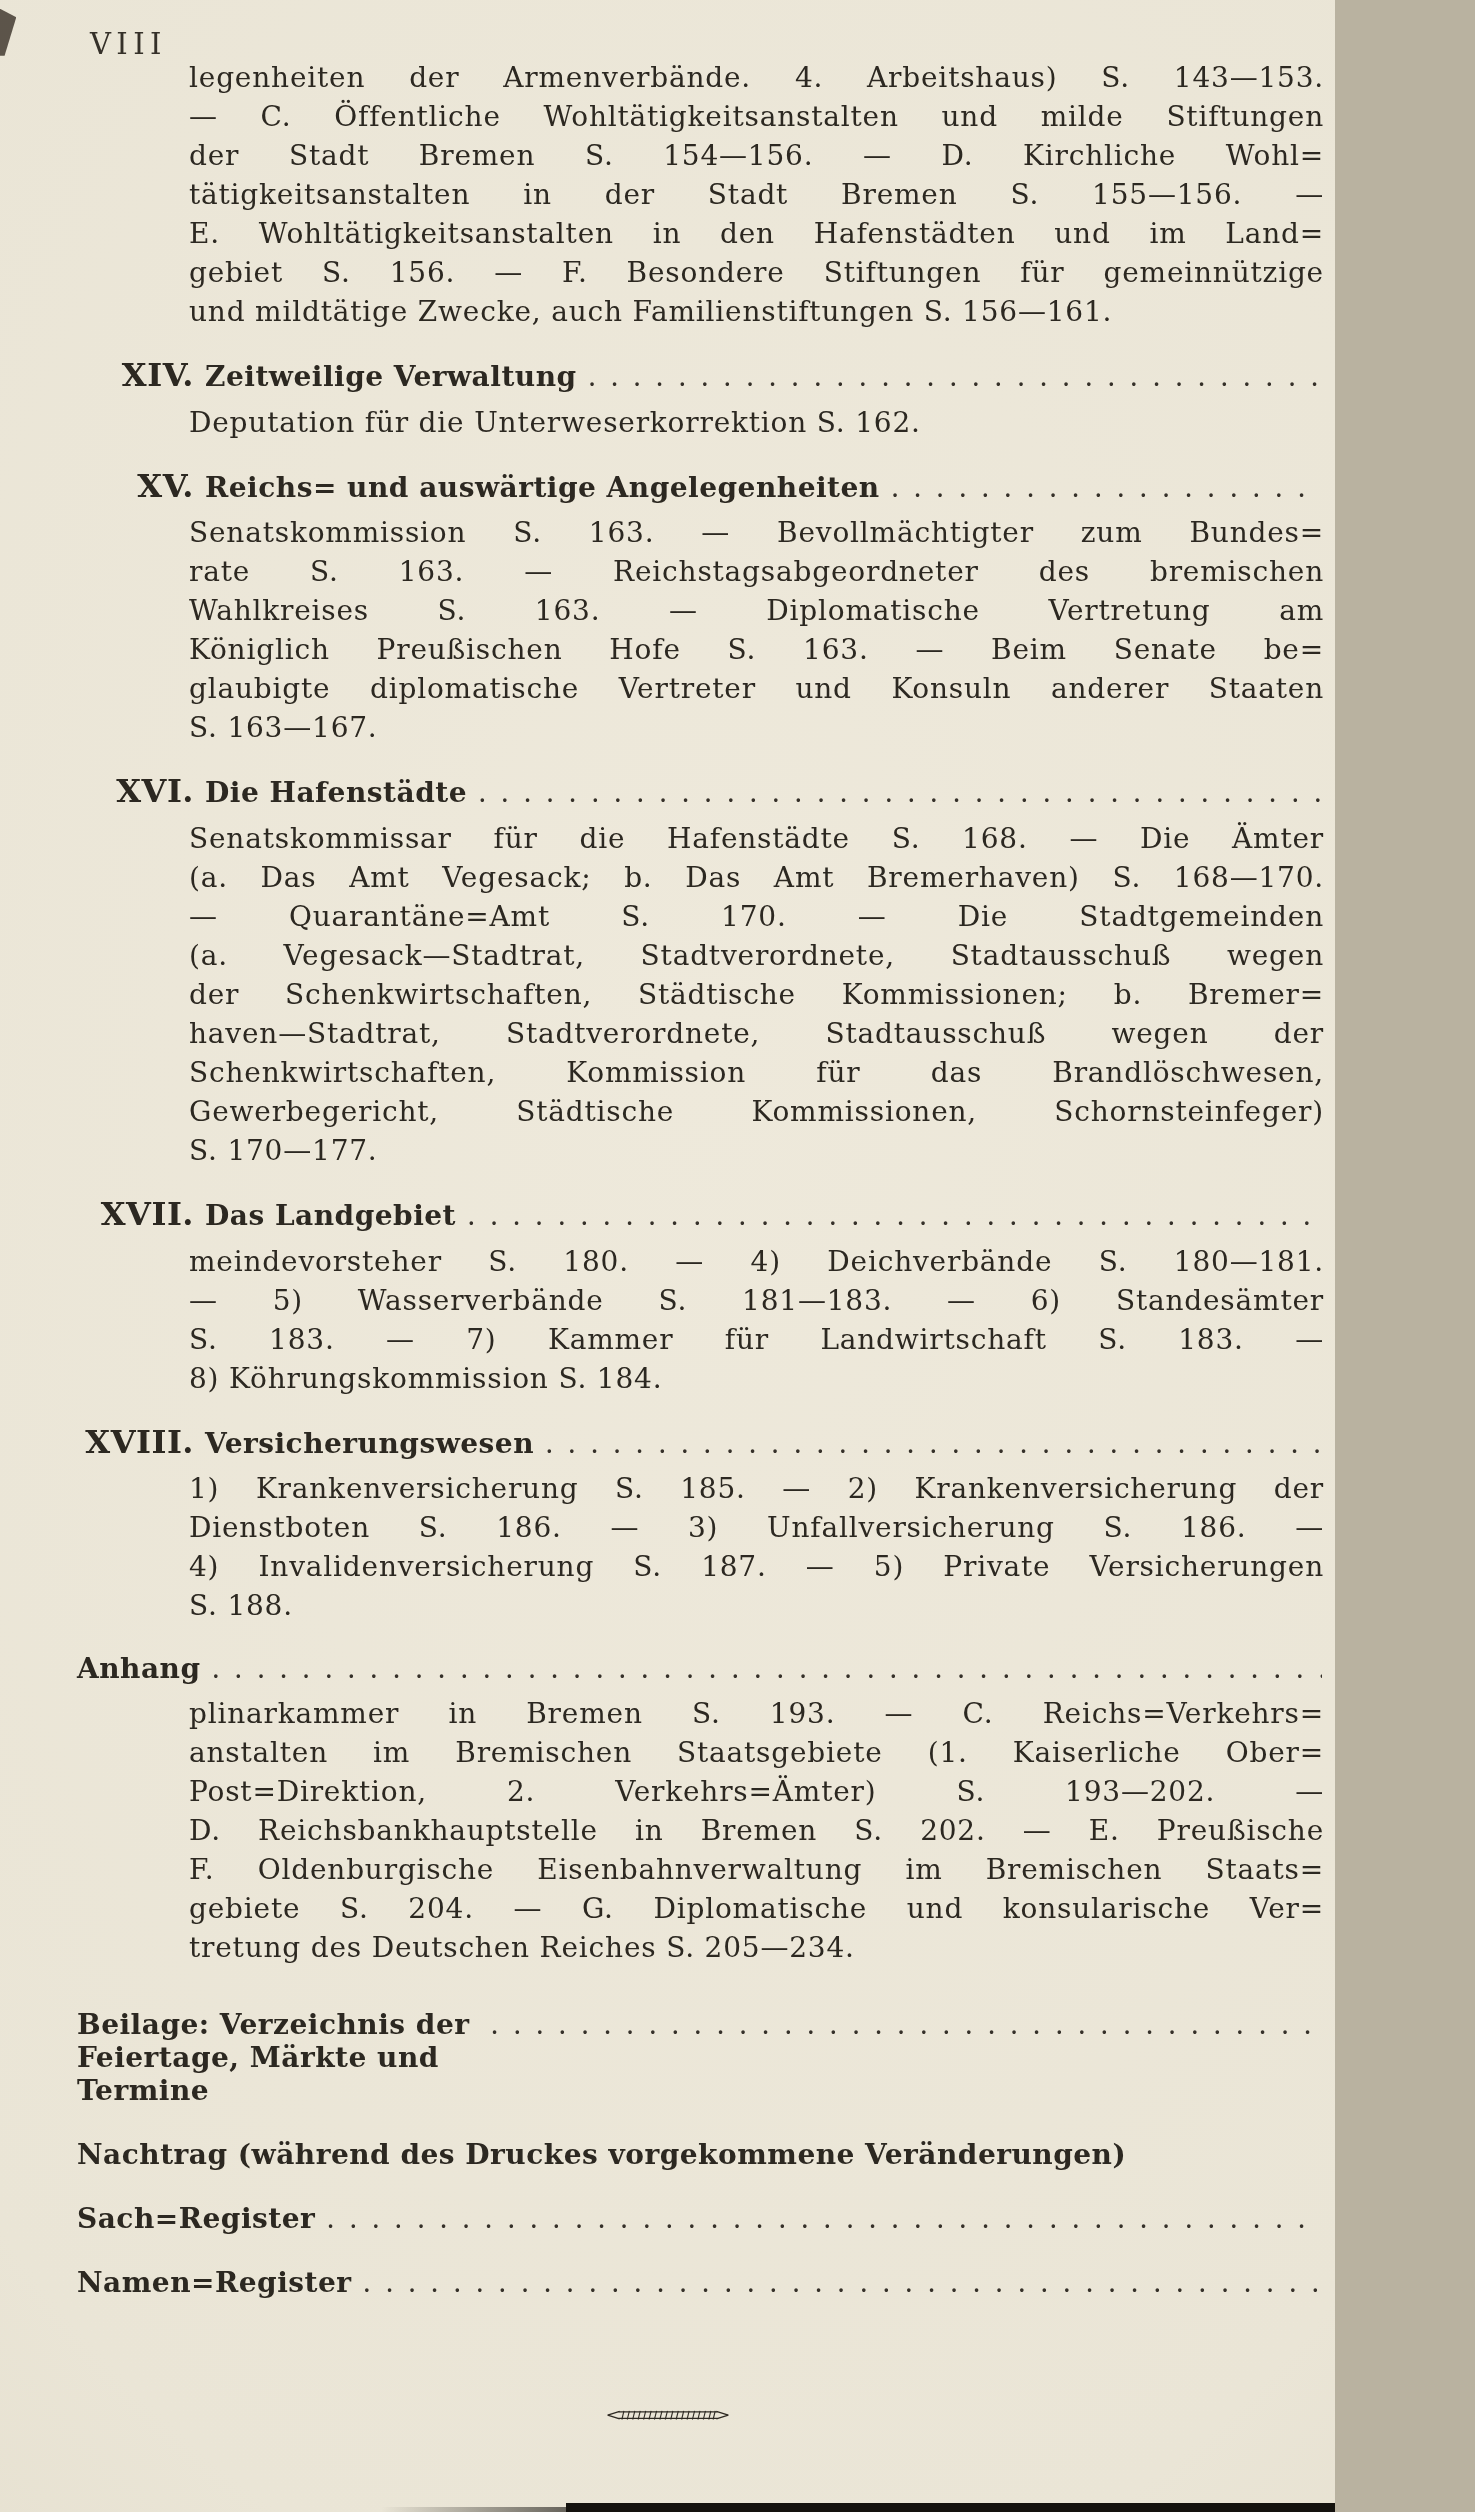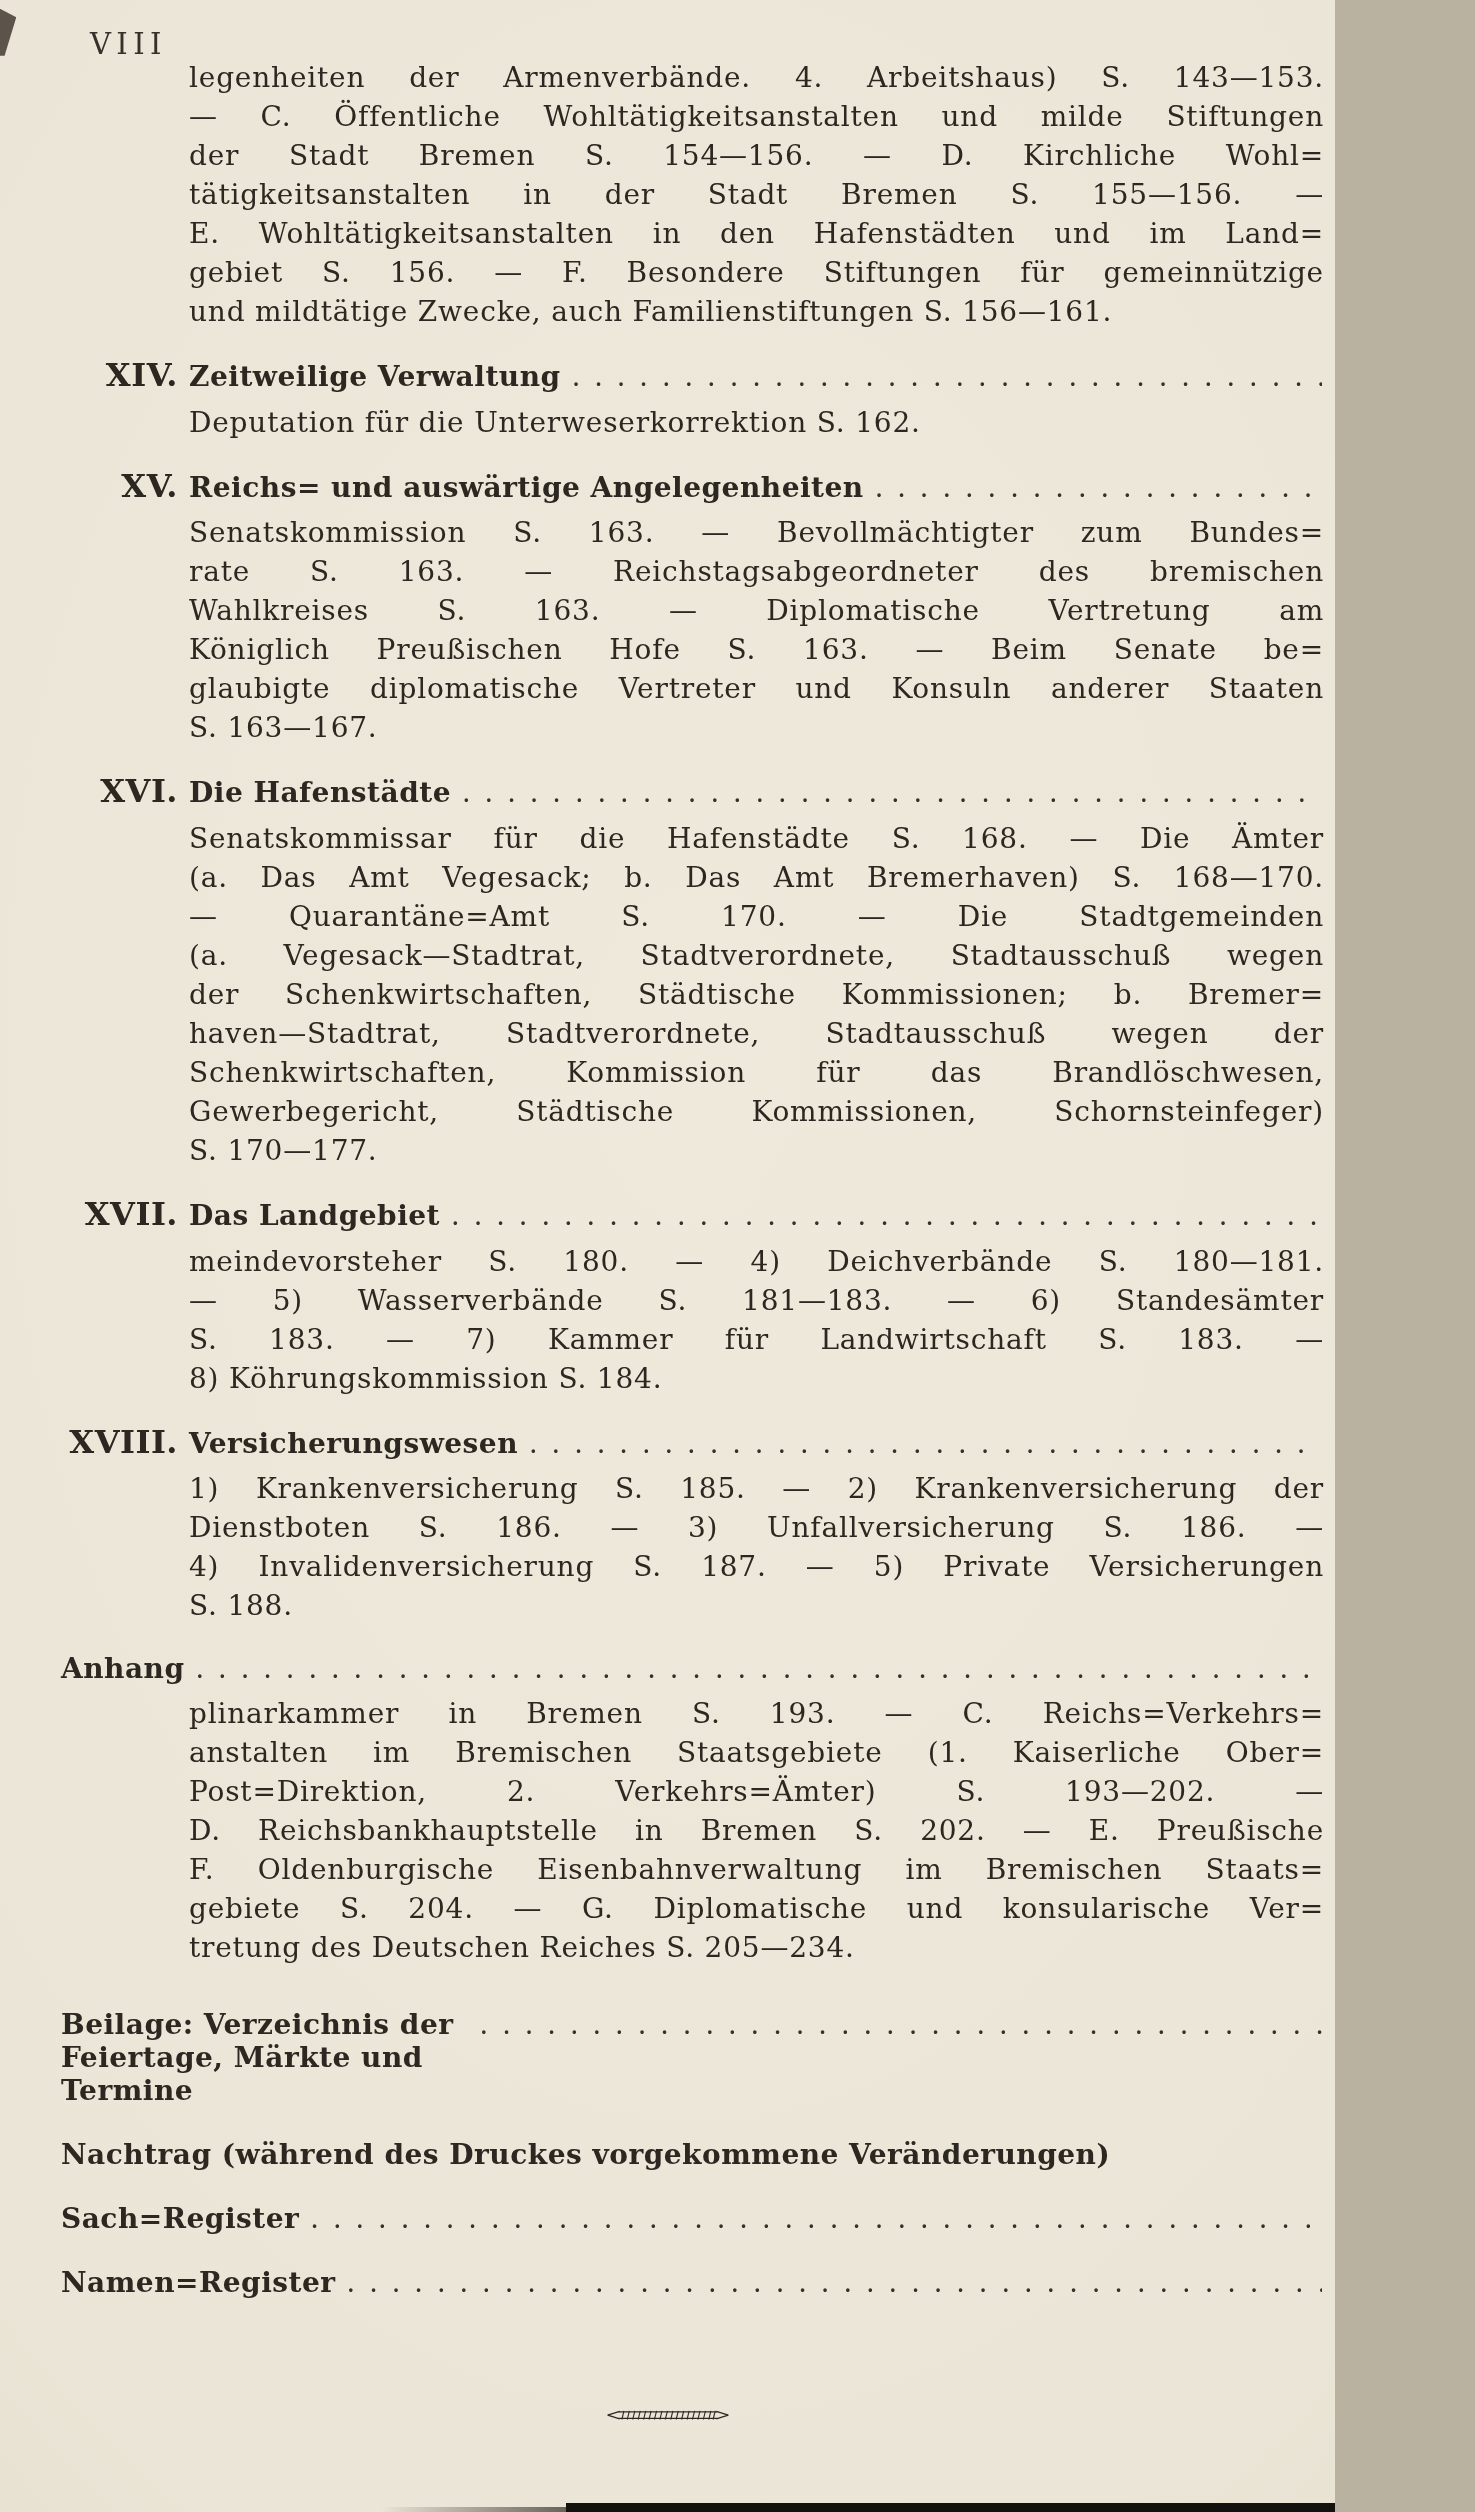--- a/index.html
+++ b/index.html
@@ -13,21 +13,21 @@
     color:var(--ink);
   }
   .folio { position:absolute; top:27px; left:90px; font-size:29px; letter-spacing:5.4px; color:#353029; }
   .toc { position:absolute; top:58px; left:61px; width:1363px; }
   .desc { margin-left:128px; width:1135px; }
   .toc-line {
     font-size:28px; line-height:39px; letter-spacing:0.8px;
     text-align:justify; text-align-last:justify; white-space:normal;
   }
   .toc-line.last { text-align-last:left; }
-  .entry-head { display:flex; align-items:baseline; margin-top:25px; margin-bottom:8.7px; font-weight:bold; }
+  .entry-head { display:flex; align-items:baseline; margin-top:25px; margin-bottom:8.7px; font-weight:bold;margin-left:16px; }
   .numeral { flex:0 0 128px; width:128px; text-align:right; padding-right:11px; font-size:32px; letter-spacing:0.5px; }
   .title { font-size:28px; letter-spacing:0.5px; white-space:nowrap; }
   .footer-row .title { white-space:normal; }
   .leader { flex:1 1 auto; overflow:hidden; white-space:nowrap; margin:0 15.2px 0 11px; min-width:0; }
   .leader::after {
     content:"...................................................................................";
     font-weight:normal; font-size:27px; letter-spacing:14px; color:#353029;
   }
   .no-leader .leader::after { content:""; }
   .pageno { flex:0 0 87px; width:87px; text-align:left; font-size:30.5px; font-weight:normal; letter-spacing:1.1px; }

